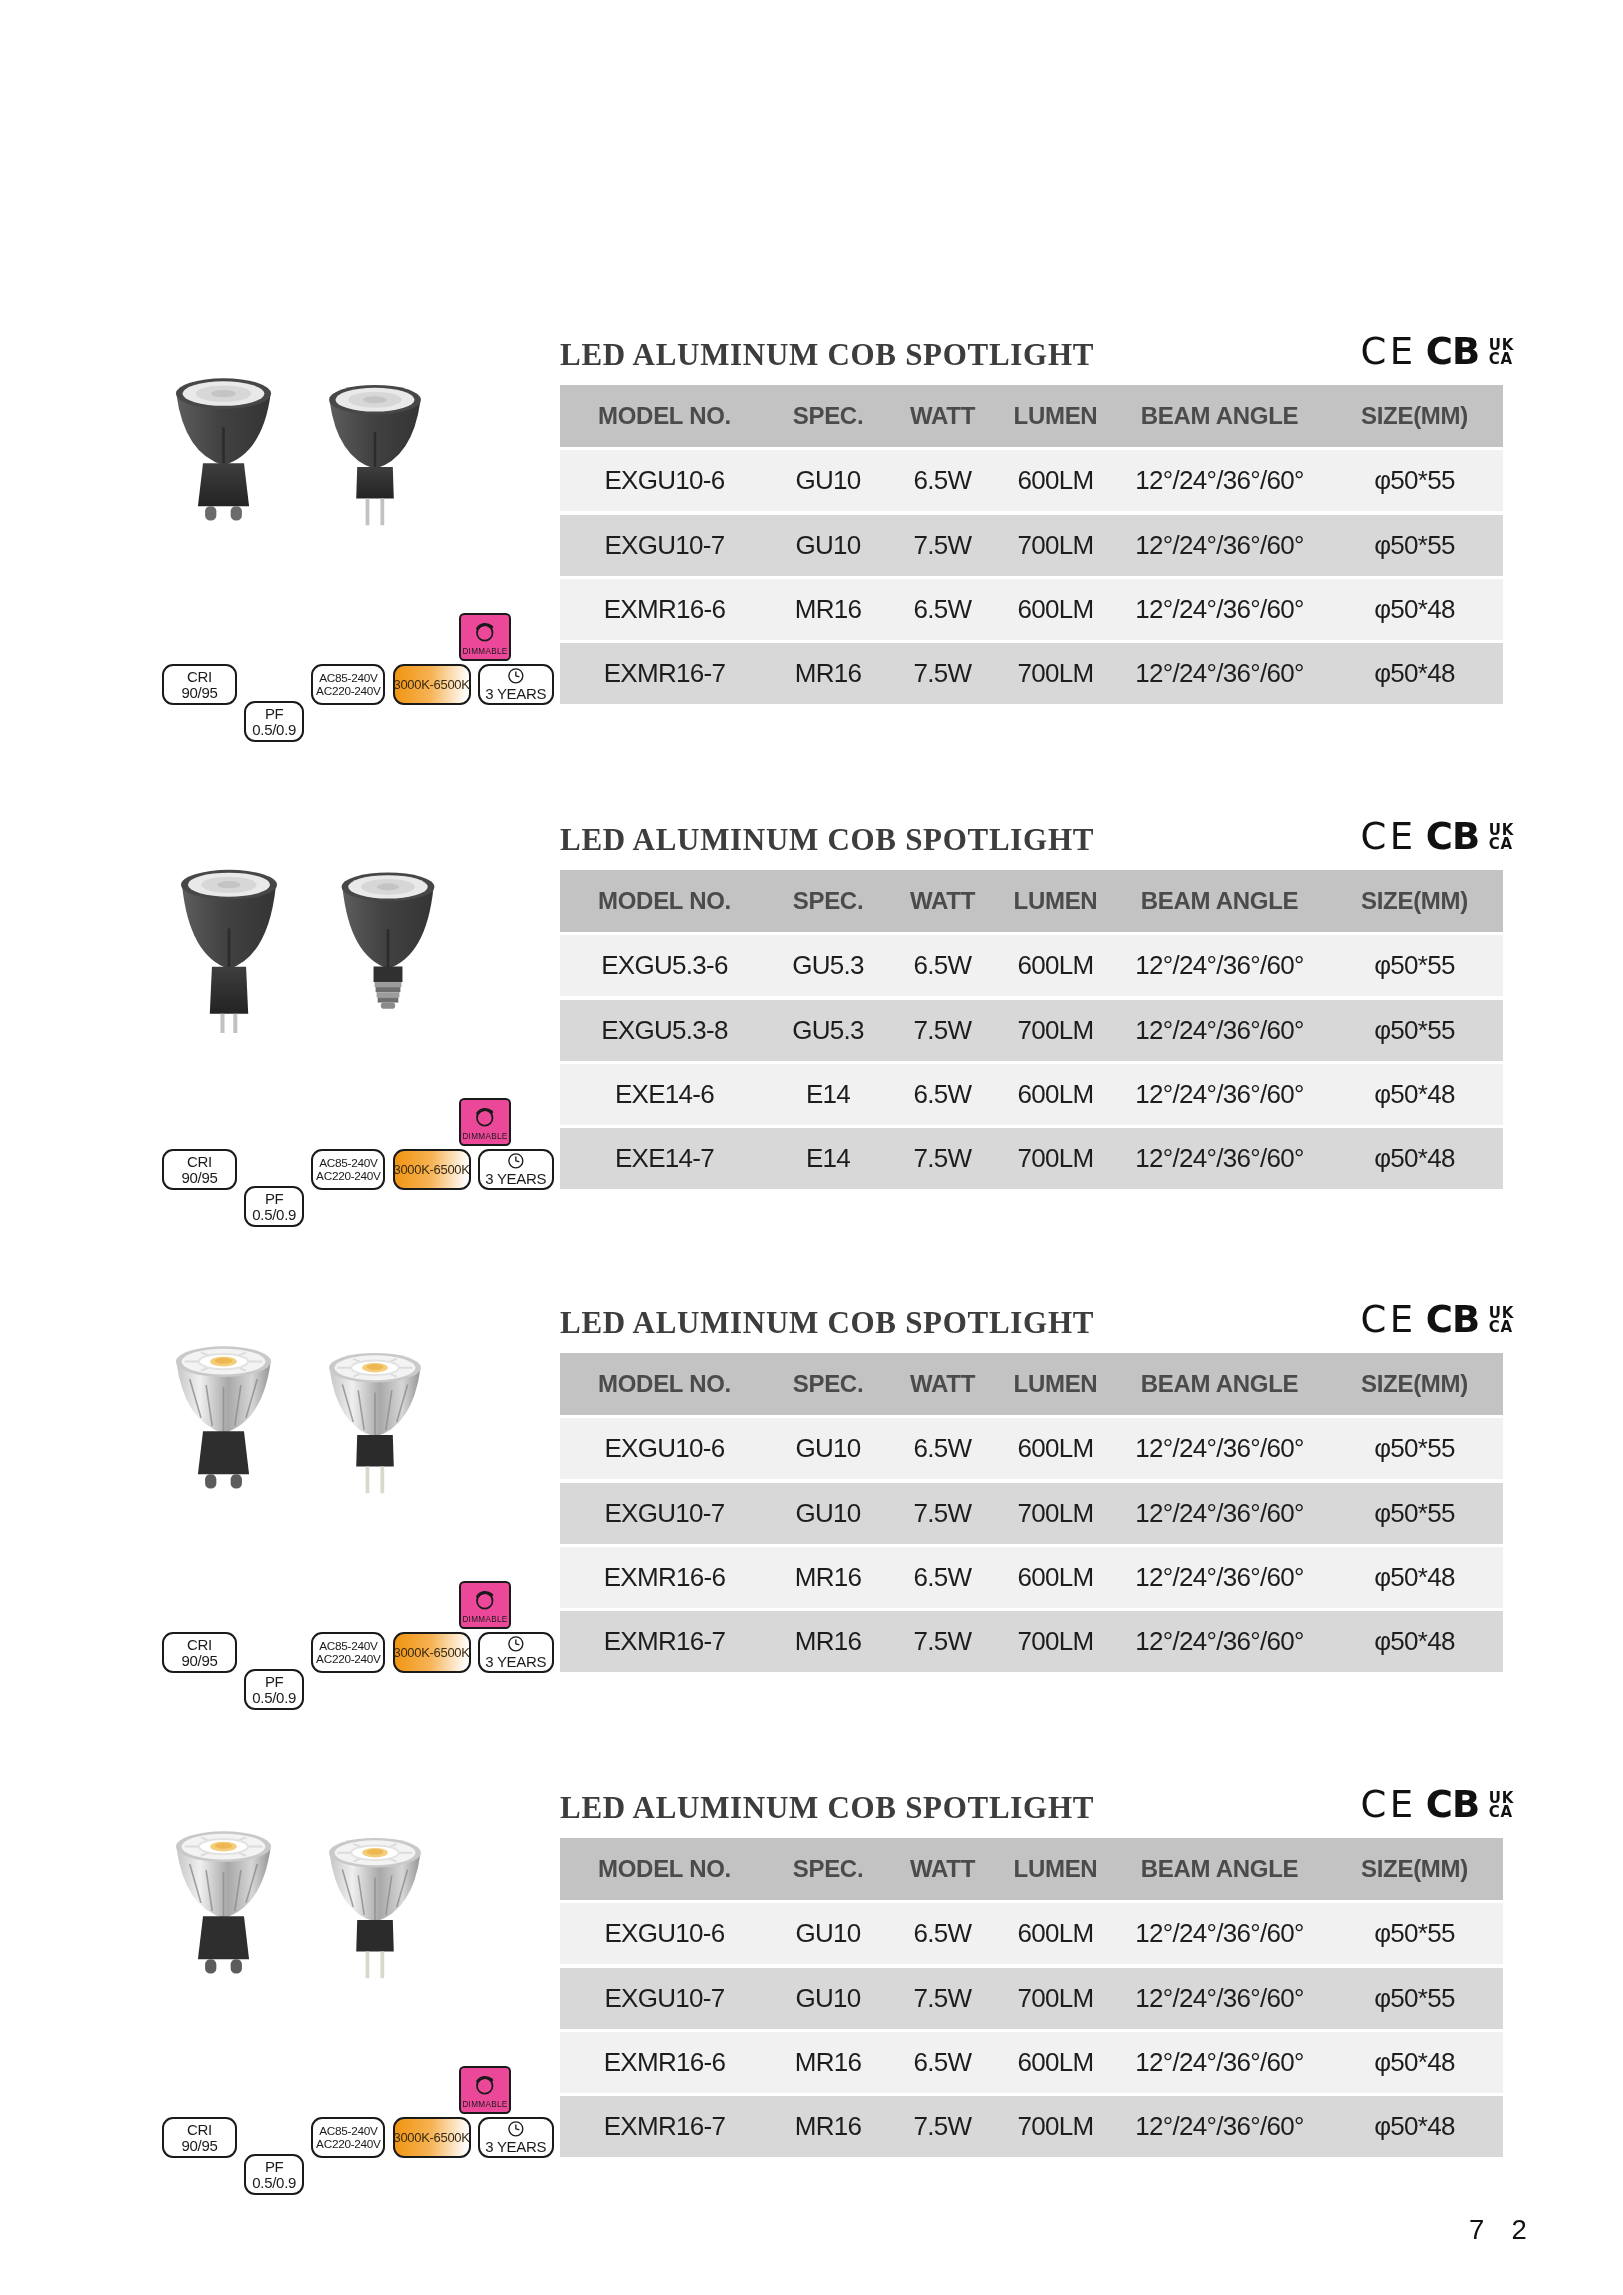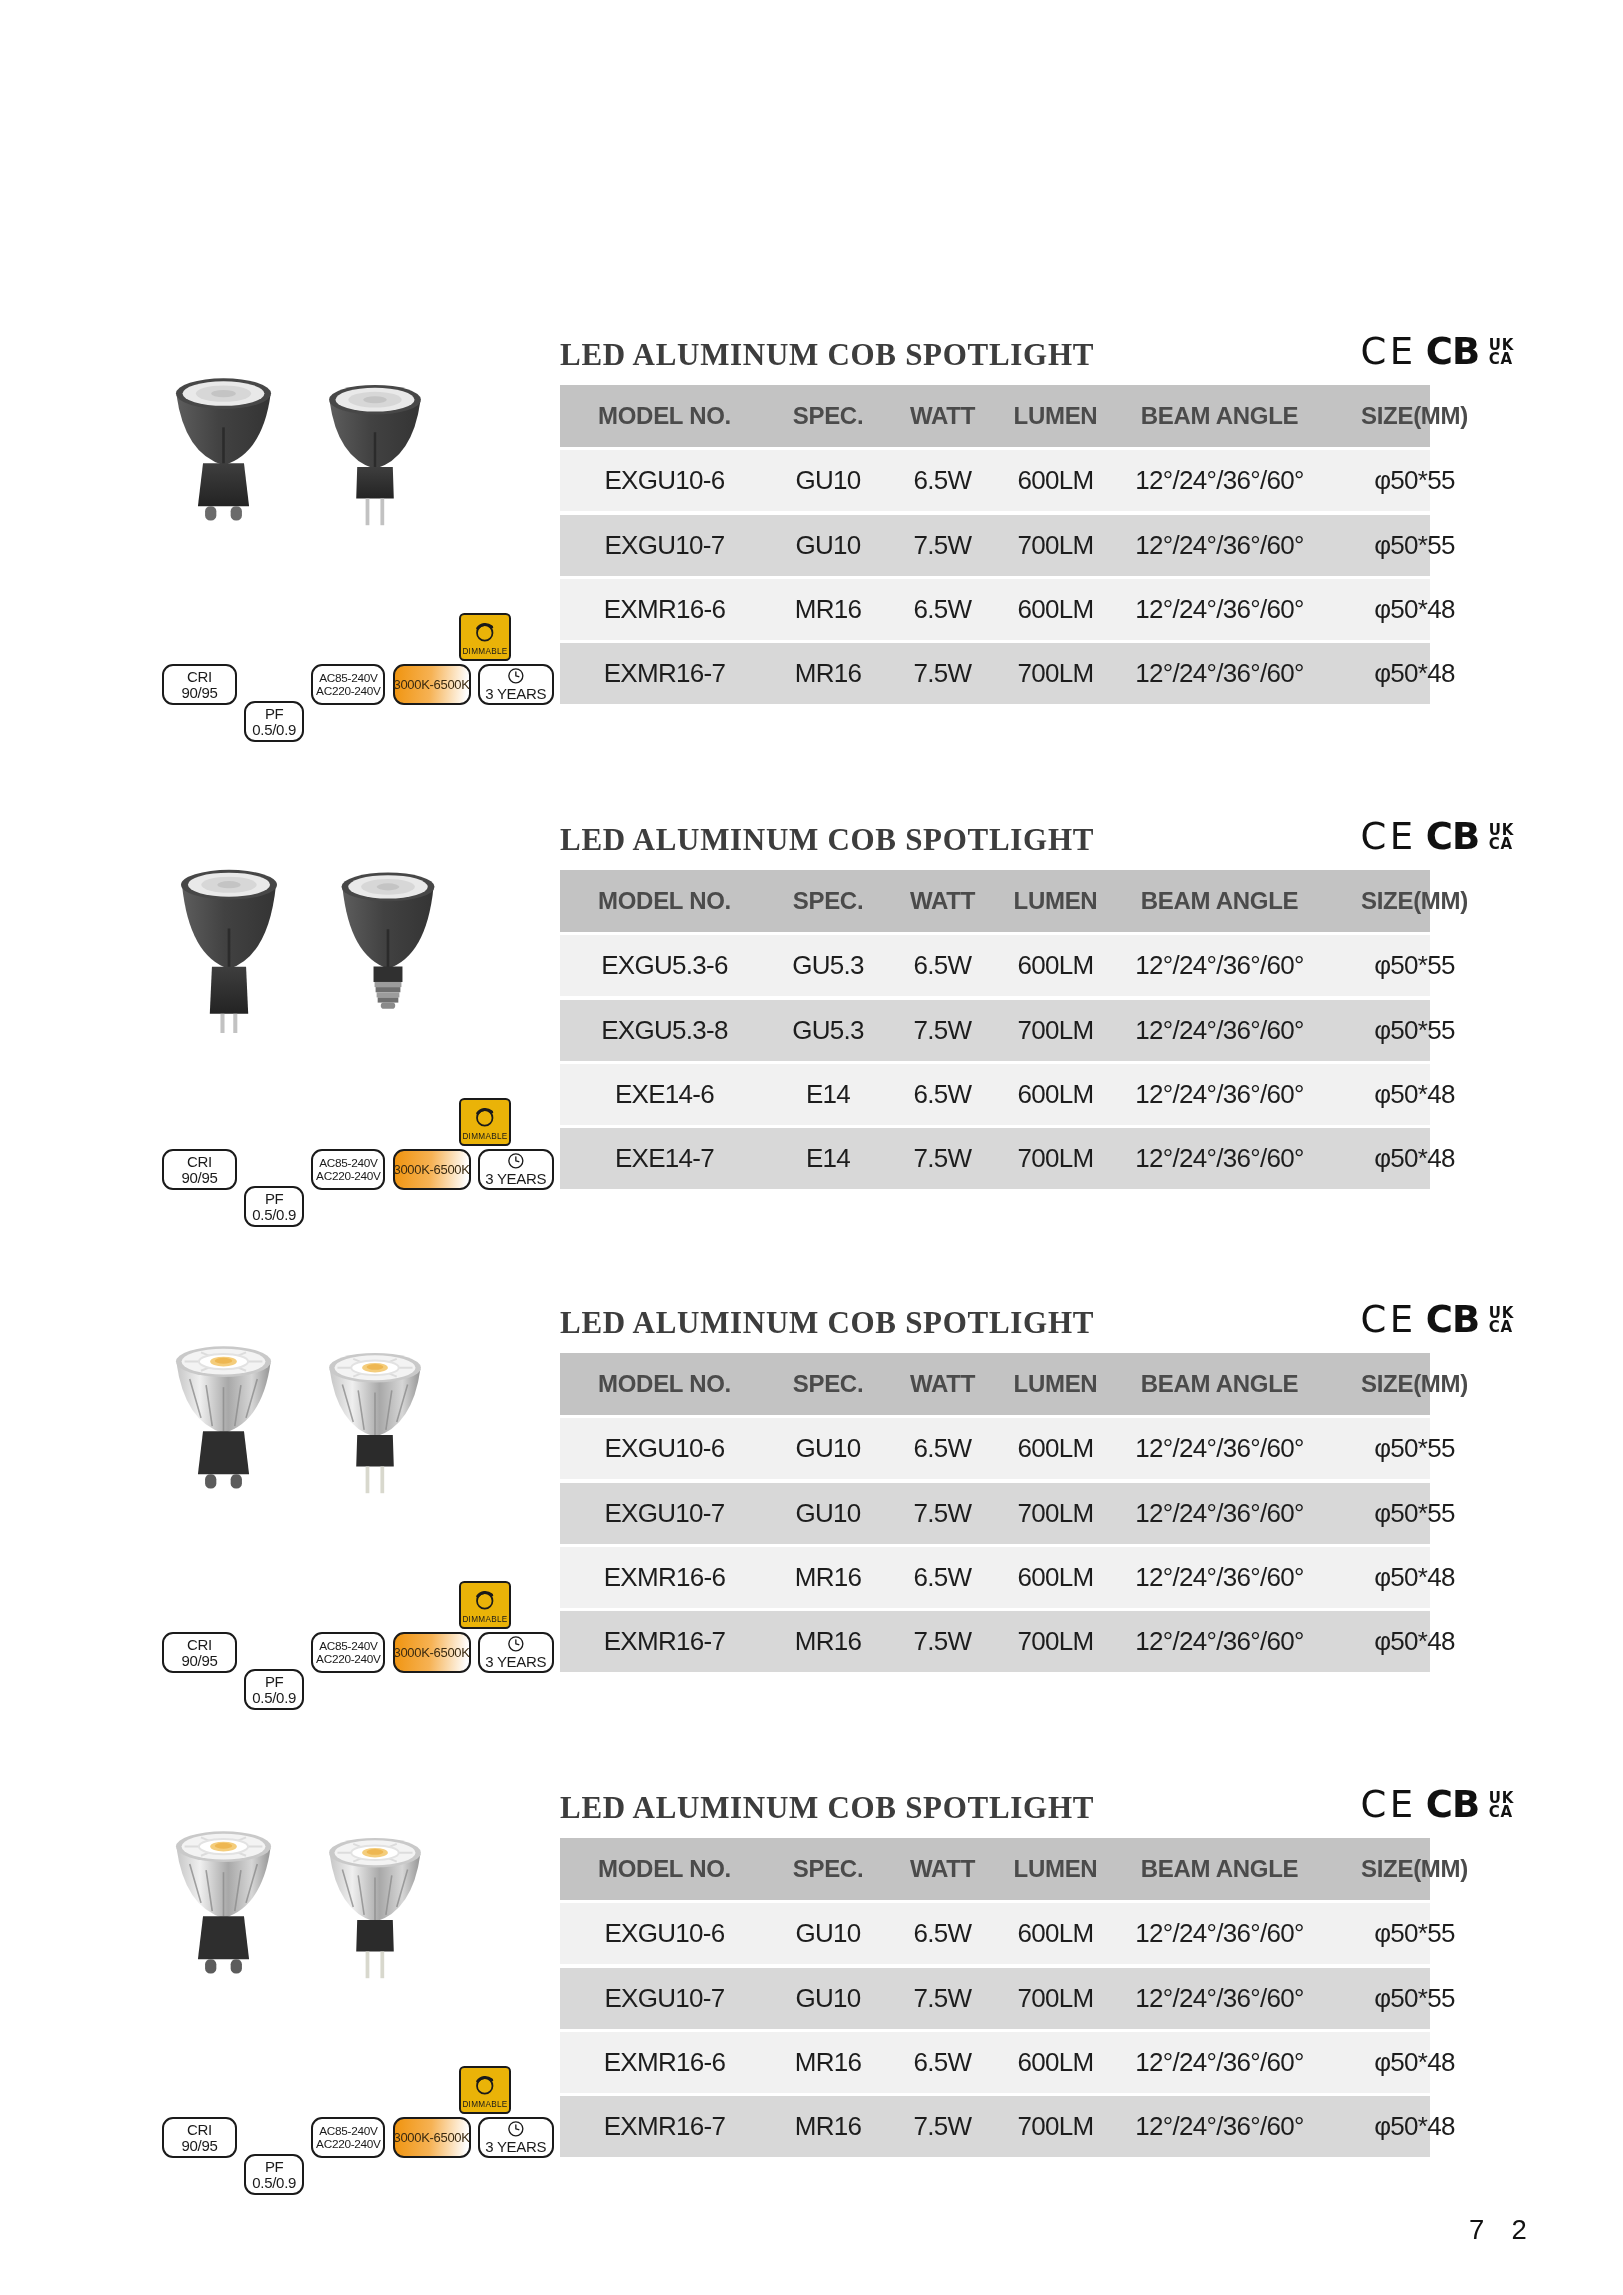--- a/index.html
+++ b/index.html
@@ -21,21 +21,21 @@
     font-size:31px; font-weight:bold; color:#3d3d3d; letter-spacing:0.7px;
     white-space:nowrap; line-height:1;font-family:Liberation Serif, serif;
   }
   .certs{ display:flex; align-items:flex-end; gap:9.2px; color:#111; padding-bottom:1.3px; }
   .ce{ font-family:"DejaVu Sans", sans-serif; font-size:37px; font-weight:normal; letter-spacing:3.3px; line-height:.9; }
   .cb{ font-family:"DejaVu Sans", sans-serif; font-size:37px; font-weight:bold; letter-spacing:-0.7px; line-height:.9; }
   .ukca{ font-family:"DejaVu Sans", sans-serif; font-size:15px; font-weight:bold; line-height:.92; letter-spacing:0.7px; padding-bottom:2px; }
   .ukca div{white-space:nowrap}
 
   
-  .ptable{ position:absolute; left:560px; top:90px; width:870px; }
+  .ptable{ position:absolute; left:560px; top:90px; width:943px; }
   .thead{
     display:grid; grid-template-columns:209px 118px 111px 115px 213px 177px;
     height:62px; background:#c3c3c3; margin-bottom:3.3px;
   }
   .hcell{
     display:flex; align-items:center; justify-content:center;
     font-weight:bold; font-size:24px; color:#4b4b4b; letter-spacing:-0.3px;
   }
   .trow{
     display:grid; grid-template-columns:209px 118px 111px 115px 213px 177px;
@@ -67,21 +67,21 @@
   .b-cri{ width:75px; } .b-pf{ width:60px;margin-top:37px; }
   .b-volt{ width:74px; font-size:11.8px; }
   .b-cct{
     width:78px; font-size:13px; color:#3a2a10;
     background:linear-gradient(95deg,#f0940f 0%,#f6b254 48%,#ffffff 96%);
   }
   .b-3y{ width:76px; font-size:15px; flex-direction:column; gap:0.7px; }
   .b-3y .clock{ width:17.7px; height:17.7px; display:block; }
   .dim{
     position:absolute; left:459px; top:318px; width:52px; height:48px;
-    border:2.3px solid #1a1a1a; border-radius:5.2px; background:#eab308;
+    border:2.3px solid #1a1a1a; border-radius:5.2px; background:#ec4899;
     display:flex; flex-direction:column; align-items:center; justify-content:center; gap:0.7px;
   }
   .dim .dial{ width:27.5px; height:27.5px; display:block; }
   .dim-label{ font-size:8.2px; color:#1a1a1a; letter-spacing:0.3px; }
 
   .pagenum{
     position:absolute; left:1469px; top:2214px;
     font-size:27.5px; color:#111; letter-spacing:9.8px; white-space:nowrap;
   }
   .hidden-defs{ position:absolute; width:0; height:0; overflow:hidden; }

